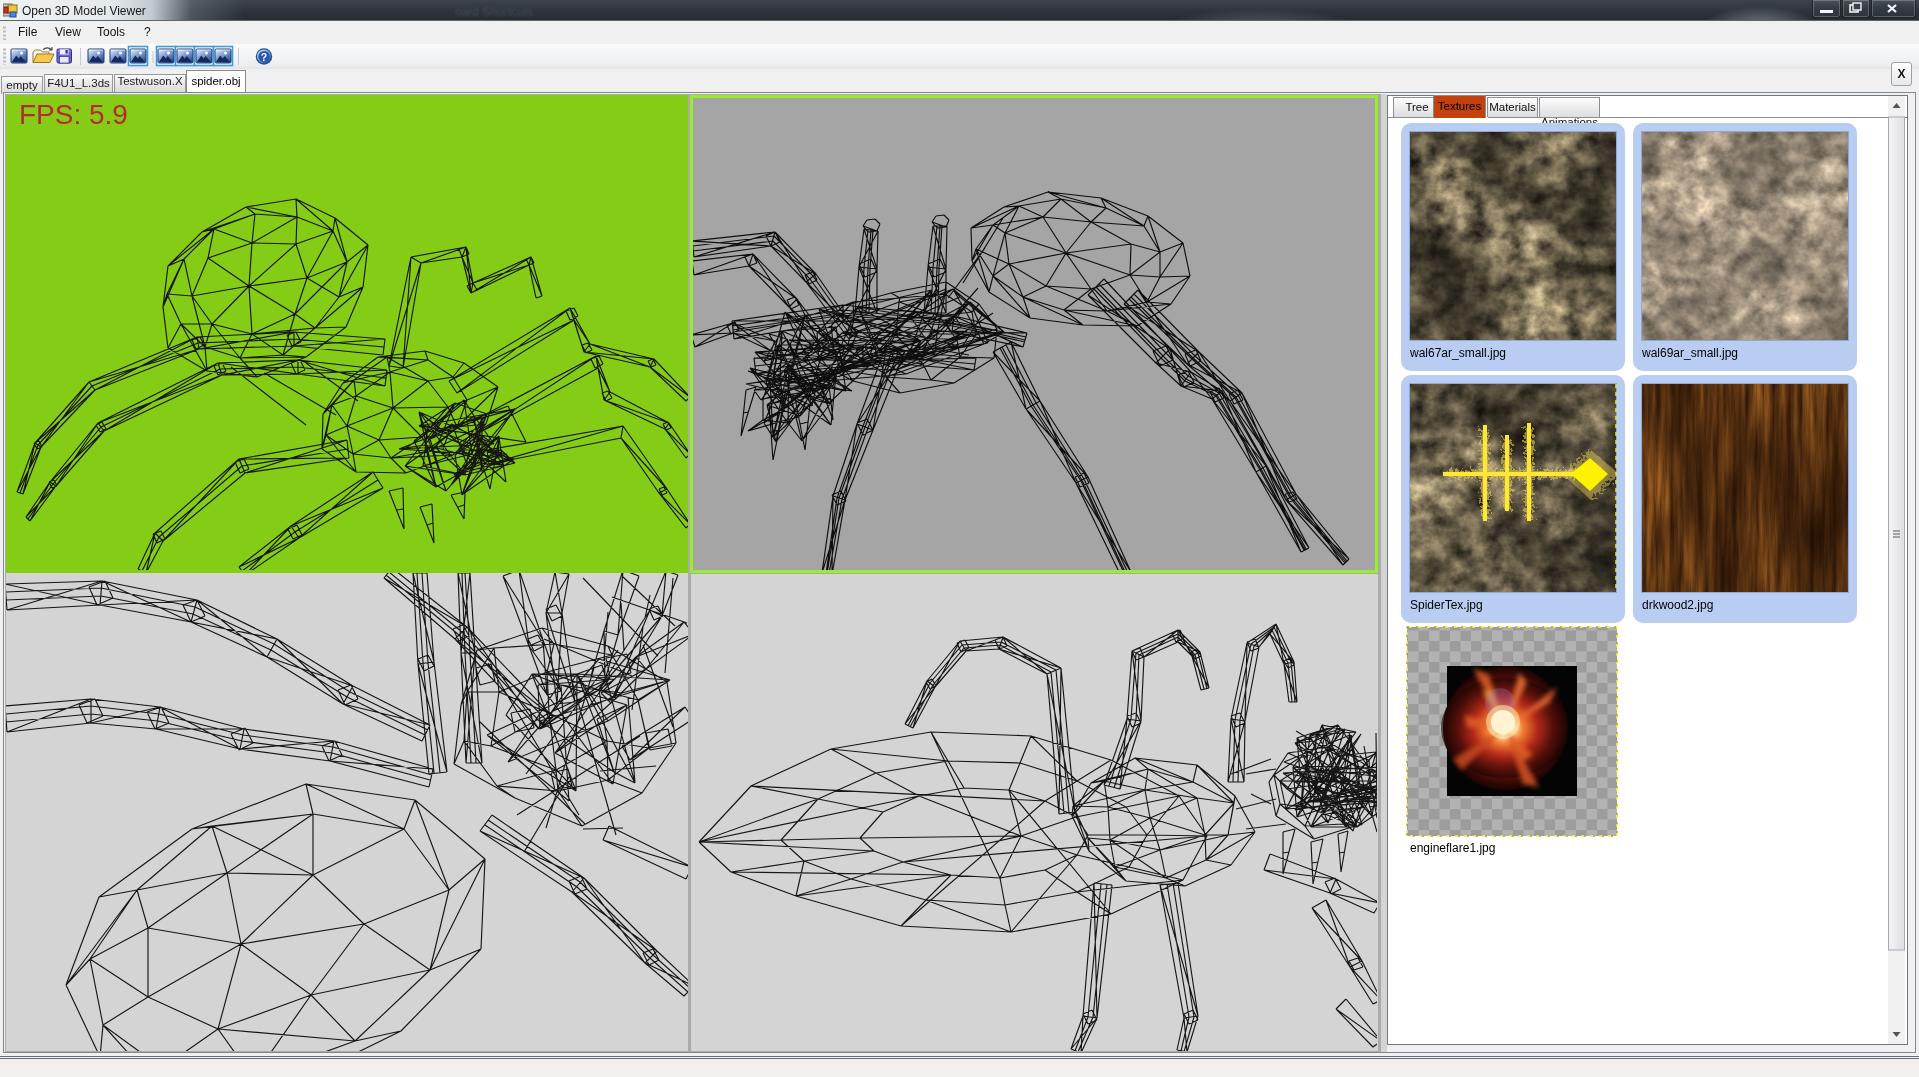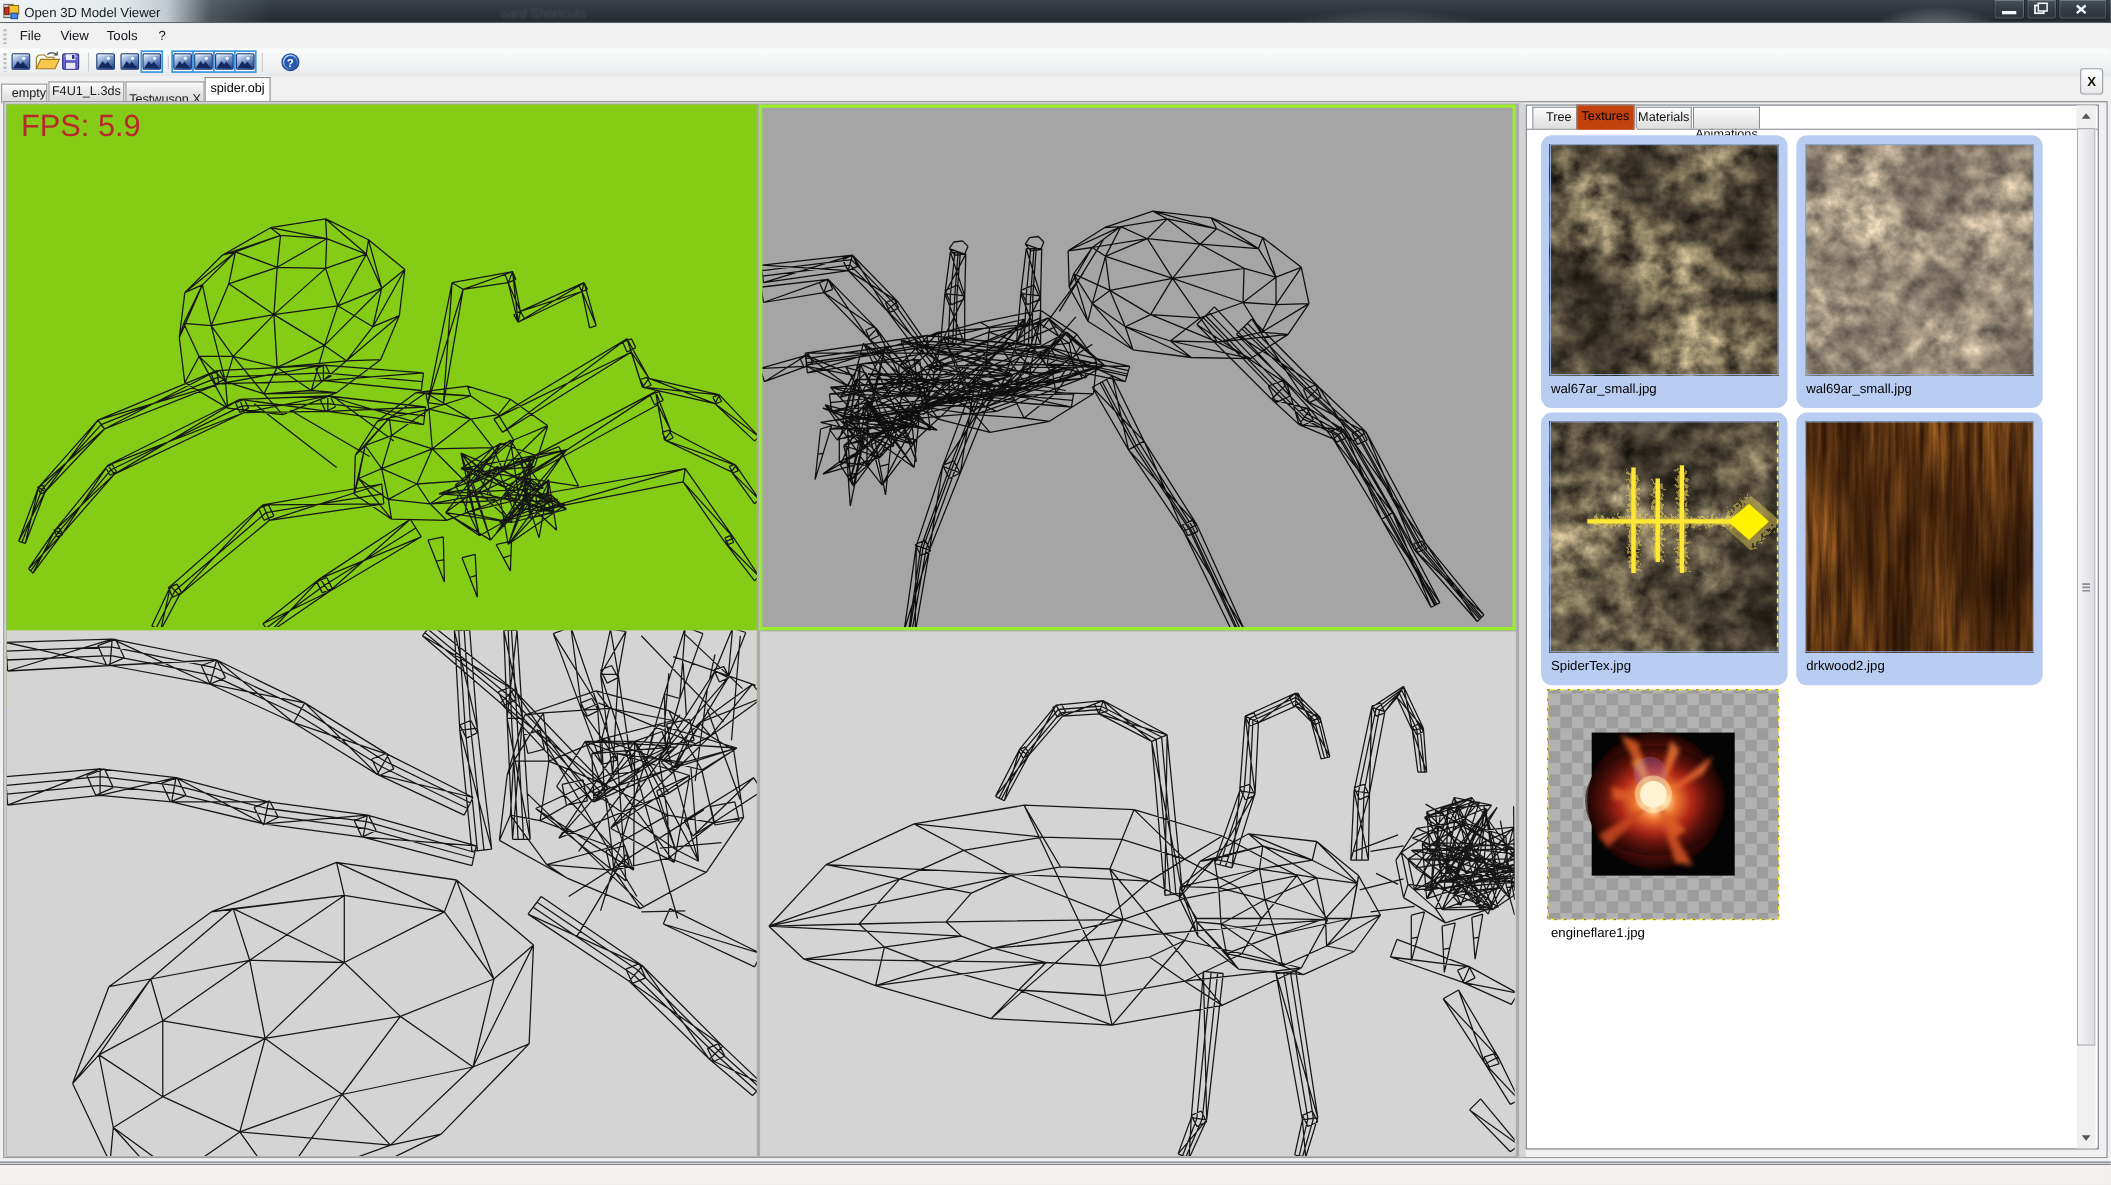--- a/index.html
+++ b/index.html
@@ -126,23 +126,23 @@
 <rect x="238" y="4" width="1" height="17" fill="#c6cacd"></rect>
 <g>
         <circle cx="264" cy="12.5" r="8.2" fill="#1e4ba0"></circle>
         <circle cx="264" cy="12.5" r="7" fill="url(#icg)"></circle>
         <circle cx="264" cy="12.5" r="5.6" fill="#2458b0"></circle>
         <text x="264" y="17" font-size="10.5" font-weight="bold" fill="#fff" text-anchor="middle" font-family="Liberation Sans">?</text>
       </g>
 </svg>
 
 <div class="abs" style="left:0;top:69px;width:1919px;height:23px;background:#f0f0f0"></div>
-<div class="abs" style="left:1px;top:76px;width:42px;height:18px;background:linear-gradient(#fdfdfd,#e9e9e9 45%,#dcdcdc);border:1px solid #999;border-bottom:none;font-size:11.5px;color:#1a1a1a;text-align:right;padding-top:2px">empty</div>
+<div class="abs" style="left:1px;top:76px;width:42px;height:18px;background:linear-gradient(#fdfdfd,#e9e9e9 45%,#dcdcdc);border:1px solid #999;border-bottom:none;font-size:11.5px;color:#1a1a1a;text-align:center;padding-top:2px">empty</div>
 <div class="abs" style="left:44px;top:74px;width:69px;height:18px;background:linear-gradient(#fdfdfd,#e9e9e9 45%,#dcdcdc);border:1px solid #999;border-bottom:none;font-size:11.5px;color:#1a1a1a;text-align:center;padding-top:2px">F4U1_L.3ds</div>
-<div class="abs" style="left:114px;top:74px;width:72px;height:18px;background:linear-gradient(#fdfdfd,#e9e9e9 45%,#dcdcdc);border:1px solid #999;border-bottom:none;font-size:11.5px;color:#1a1a1a;text-align:center;padding-top:10px">Testwuson.X</div>
+<div class="abs" style="left:114px;top:74px;width:72px;height:18px;background:linear-gradient(#fdfdfd,#e9e9e9 45%,#dcdcdc);border:1px solid #999;border-bottom:none;font-size:11.5px;color:#1a1a1a;text-align:center;padding-top:0">Testwuson.X</div>
 <div class="abs" style="left:186px;top:70px;width:60px;height:40px;background:#fff;border:1px solid #8a8a8a;border-bottom:none;font-size:11.5px;color:#000;text-align:center;padding-top:4px">spider.obj</div>
 
 <div class="abs" style="left:1891px;top:62px;width:21px;height:24px;background:linear-gradient(#fefefe,#e8e8e8);border:1px solid #9aa0a8;border-radius:3px;font-size:12px;font-weight:bold;color:#111;text-align:center;padding-top:4px">X</div>
 
 <div class="abs" style="left:3px;top:92px;width:1913px;height:961px;background:#f0f0f0;border:1px solid #828790"></div>
 
 <div class="abs" style="left:1379px;top:94px;width:8px;height:958px;background:#d5d4d4"></div>
 
 <div class="abs" style="left:5px;top:94px;width:1376px;height:958px;background:#ababab"></div>
 

